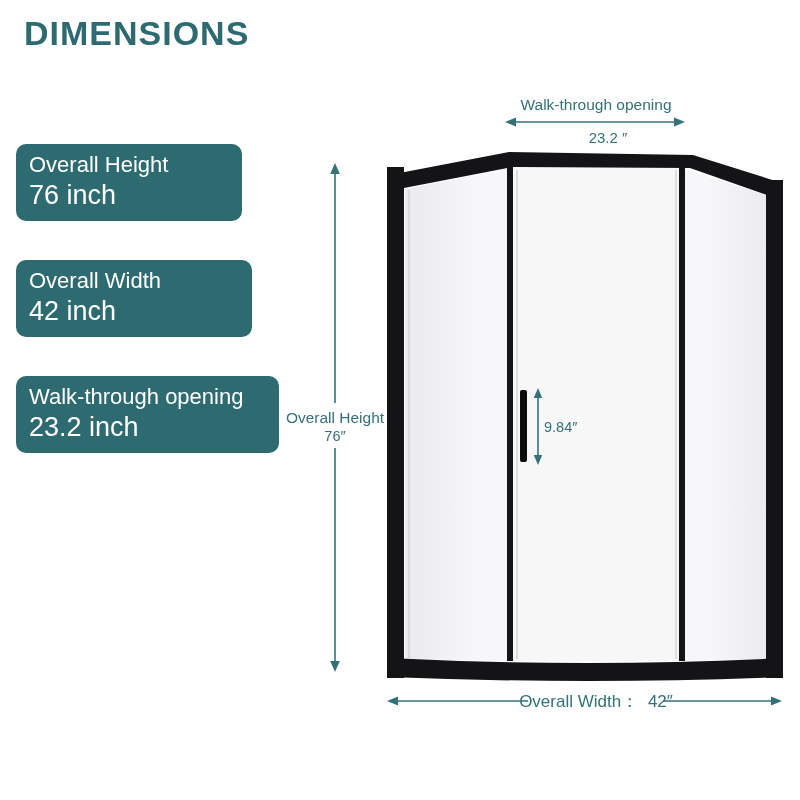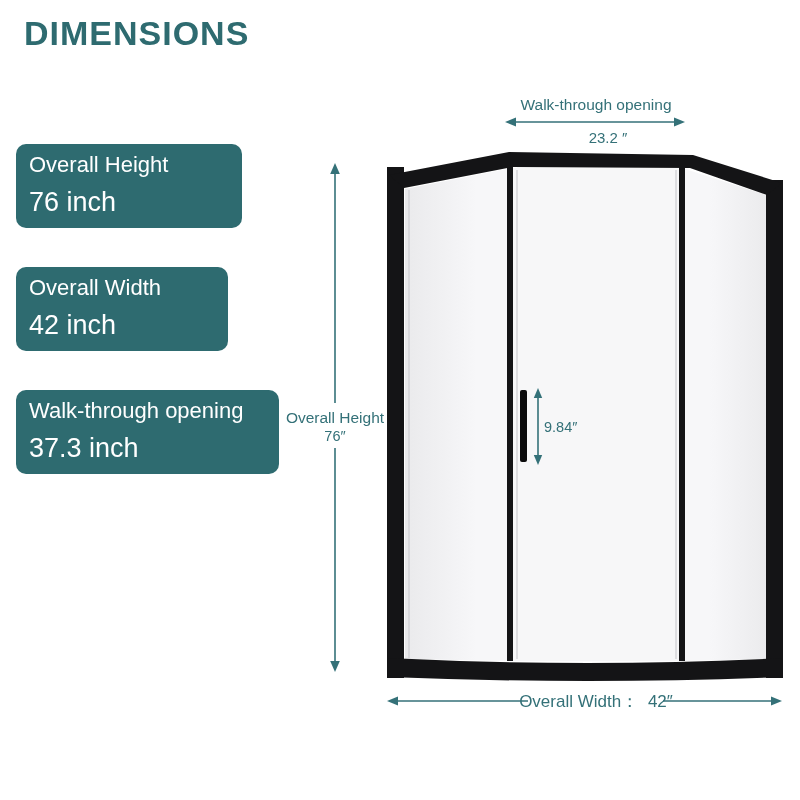--- a/index.html
+++ b/index.html
@@ -23,22 +23,22 @@
   .spec-boxes{position:absolute;left:16px;top:144px;}
   .spec-box{
     background:var(--teal-box);
     color:var(--text-white);
     border-radius:10px;
     padding:7px 12px 9px 13px;
     margin-bottom:39px;
     box-sizing:border-box;
   }
   .spec-box .label{font-size:22px;line-height:28px;white-space:nowrap;}
-  .spec-box .value{font-size:27px;line-height:33px;white-space:nowrap;margin-top:7px;}
-  .w1{width:226px}.w2{width:212px}.w3{width:263px}
+  .spec-box .value{font-size:27px;line-height:33px;white-space:nowrap;}
+  .w1{width:226px}.w2{width:236px}.w3{width:263px}
   svg.diagram{position:absolute;left:0;top:0;}
   svg .dim-text{
     fill:var(--teal-text);
     font-family:"Liberation Sans", sans-serif;
   }
   svg .dim-line{stroke:var(--teal-text);stroke-width:1.6;fill:none;}
   svg .dim-head{fill:var(--teal-text);stroke:none;}
   svg .frame{fill:var(--frame-black);stroke:none;}
   svg .hairline{stroke:#d2d2d6;stroke-width:1.4;fill:none;}
 </style>
@@ -51,21 +51,21 @@
   <div class="spec-box w1">
     <div class="label">Overall Height</div>
     <div class="value">76 inch</div>
   </div>
   <div class="spec-box w2">
     <div class="label">Overall Width</div>
     <div class="value">42 inch</div>
   </div>
   <div class="spec-box w3">
     <div class="label">Walk-through opening</div>
-    <div class="value">37.3 inch</div>
+    <div class="value">23.2 inch</div>
   </div>
 </div>
 
 <svg class="diagram" width="800" height="800" viewBox="0 0 800 800" xmlns="http://www.w3.org/2000/svg">
   <defs>
     <linearGradient id="glassL" x1="0" y1="0" x2="1" y2="0">
       <stop offset="0" stop-color="#eaeaec"></stop>
         <stop offset="0.7" stop-color="#f7f7f9"></stop>
     </linearGradient>
     <linearGradient id="glassR" x1="0" y1="0" x2="1" y2="0">

